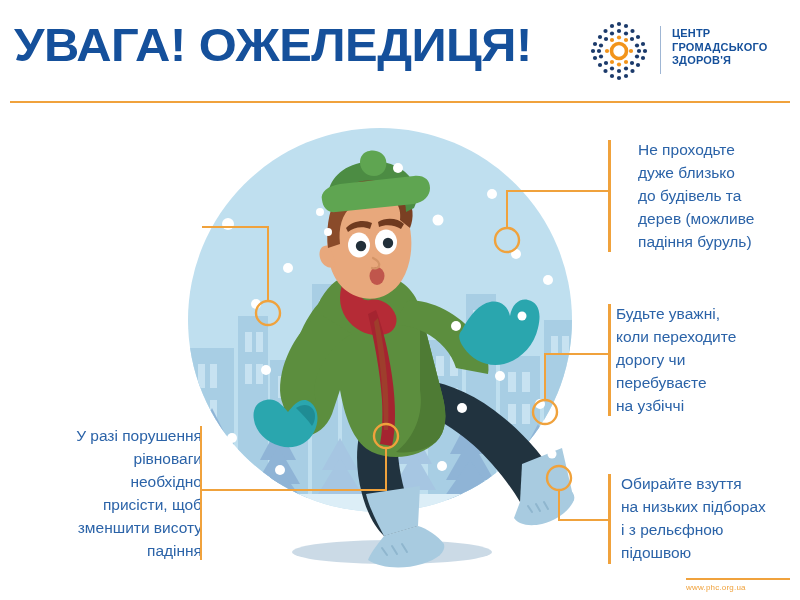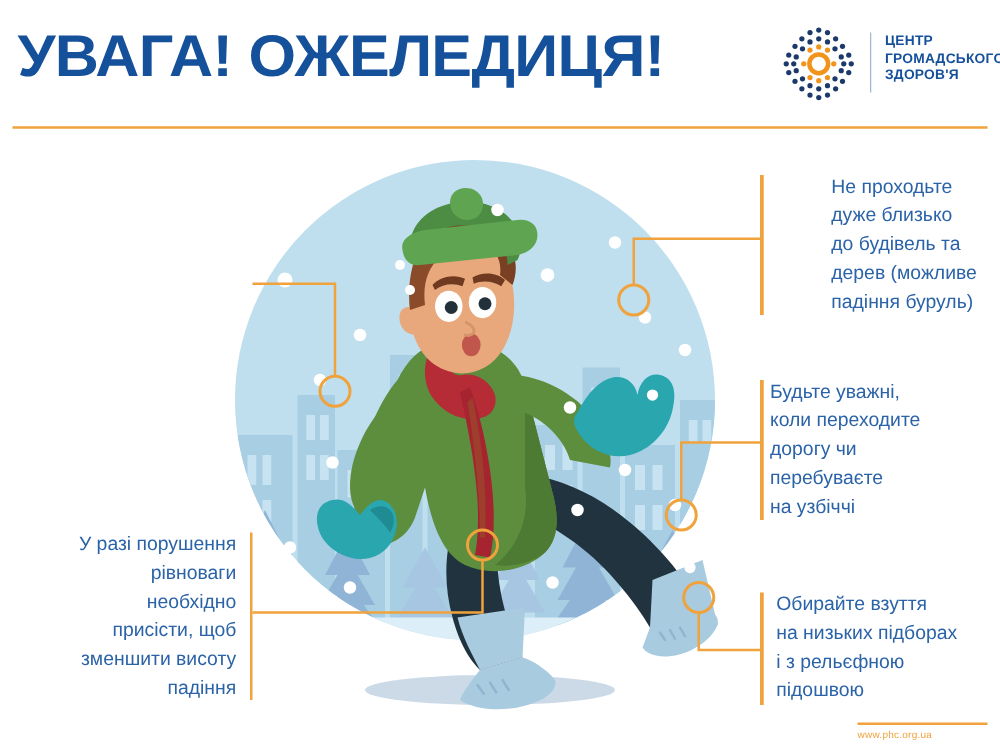--- a/index.html
+++ b/index.html
@@ -15,21 +15,21 @@
   
   .header{position:absolute;left:0;top:0;width:682px;height:102px;}
   .title{
     position:absolute;left:14px;top:17px;
     font-size:47px;font-weight:bold;
     color:#15509B;letter-spacing:-0.5px;
     font-family:"Liberation Sans", sans-serif;
     white-space:nowrap;
     transform:scaleX(1.04);transform-origin:left center;
   }
-  .logo{position:absolute;left:624px;top:20px;width:170px;height:62px;}
+  .logo{position:absolute;left:588px;top:20px;width:170px;height:62px;}
   .logo-mark{position:absolute;left:0;top:0;width:62px;height:62px;}
   .logo-sep{position:absolute;left:72px;top:6px;width:1px;height:48px;background:#9FB6D4;}
   .logo-text{
     position:absolute;left:84px;top:7px;
     font-size:11px;font-weight:bold;line-height:13.5px;
     color:#15509B;letter-spacing:0.2px;
   }
   .hr-top{position:absolute;left:10px;top:101px;width:780px;height:2px;background:#F0A23C;}
 
   
@@ -51,25 +51,25 @@
   .tblock .txt{white-space:pre-line;}
   .left .txt{text-align:right;}
   .right .txt{text-align:left;}
 
   .blk-posture{left:12px;top:140px;width:190px;}
   .blk-posture .bar{right:0;top:2px;height:134px;}
   .blk-posture .txt{padding-right:13px;}
 
   .blk-balance{left:12px;top:424px;width:190px;}
   .blk-balance .bar{right:0;top:2px;height:134px;}
-  .blk-balance .txt{padding-right:13px;}
+  .blk-balance .txt{}
 
   .blk-buildings{left:608px;top:138px;width:186px;}
   .blk-buildings .bar{left:0;top:2px;height:112px;}
-  .blk-buildings .txt{padding-left:13px;margin-left:44px;}
+  .blk-buildings .txt{padding-left:30px;}
 
   .blk-road{left:608px;top:302px;width:186px;}
   .blk-road .bar{left:0;top:2px;height:112px;}
   .blk-road .txt{padding-left:8px;}
 
   .blk-shoes{left:608px;top:472px;width:186px;}
   .blk-shoes .bar{left:0;top:2px;height:90px;}
   .blk-shoes .txt{padding-left:13px;}
 </style>
 </head>

